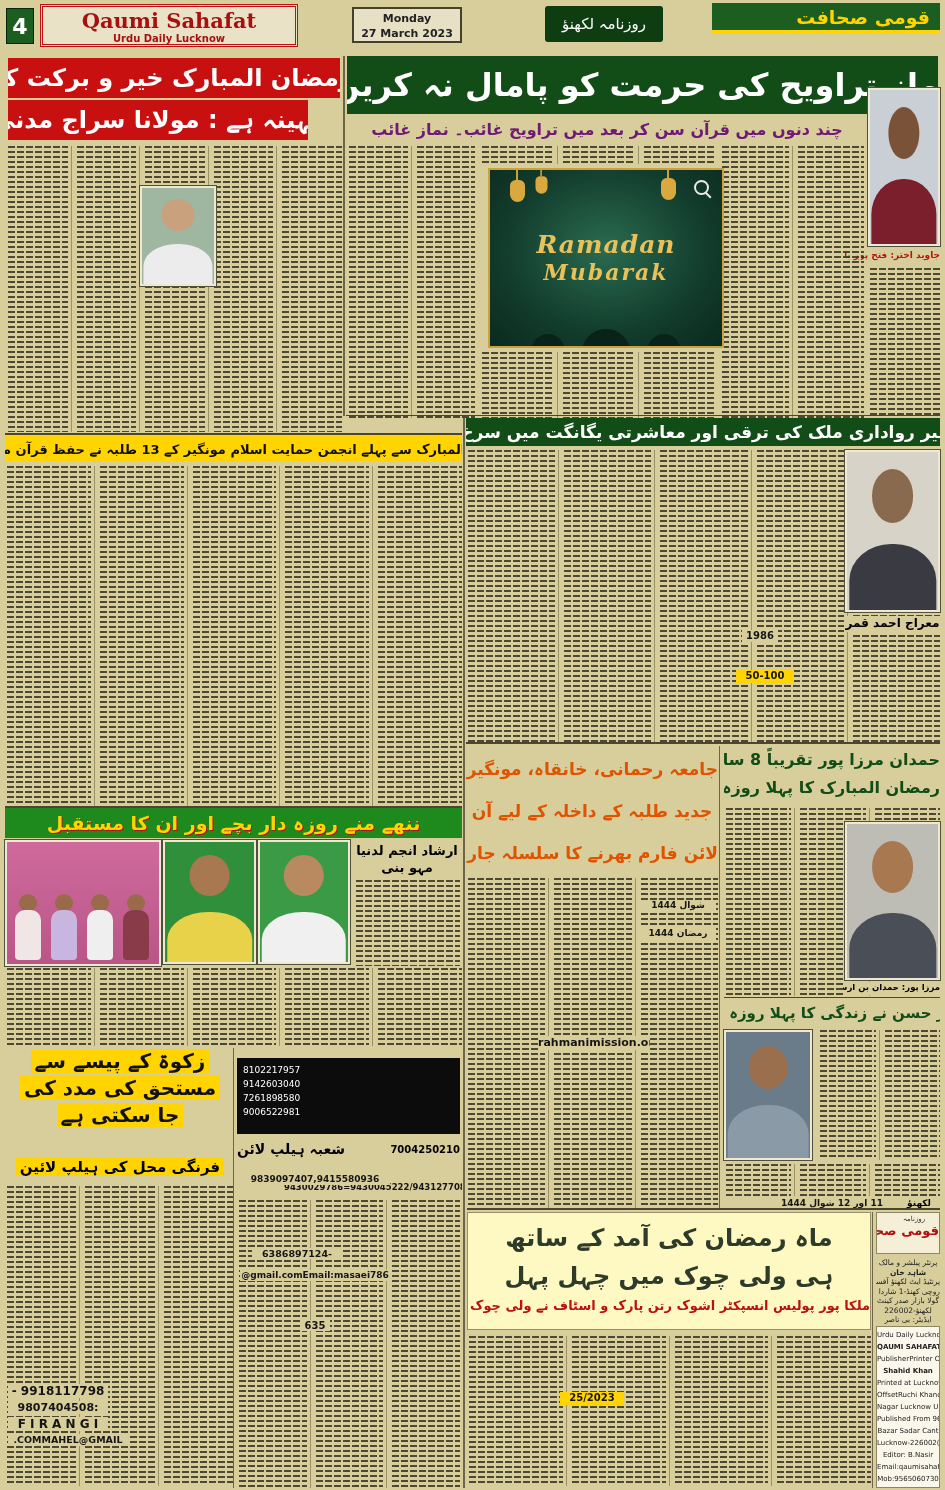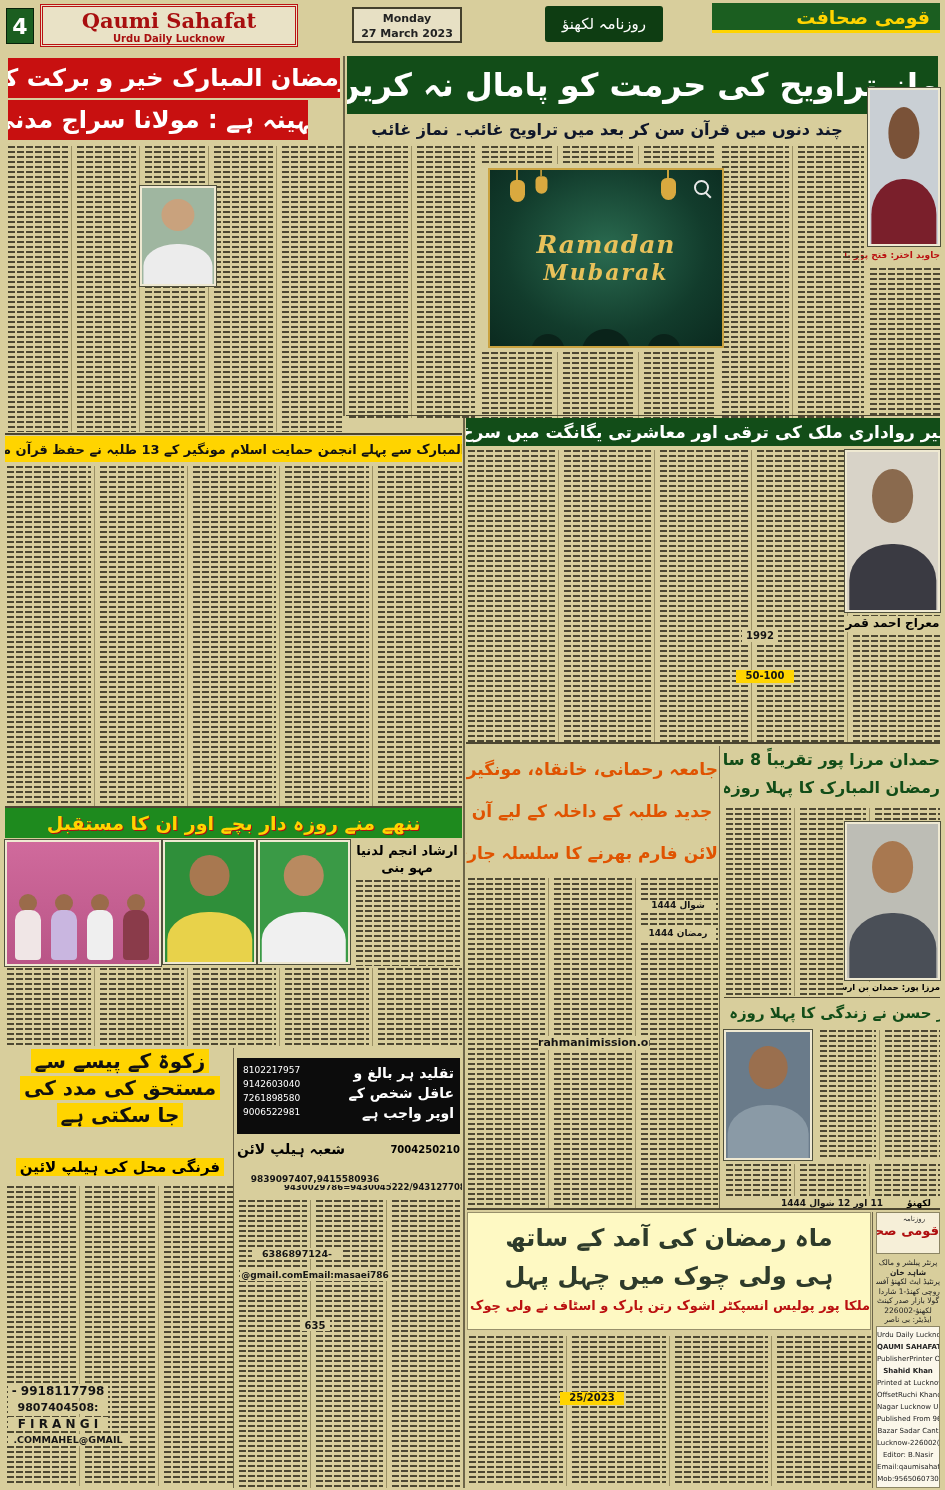--- a/index.html
+++ b/index.html
@@ -29,21 +29,21 @@
   .pageno { background:#1b5e20; color:#fff; font-weight:bold; font-size:22px; border:1px solid #07230a; }
   .masthead { border:3px double #bb1111; background:#e9e2c6; text-align:center; padding-top:2px; }
   .mh-title { font-family:"DejaVu Serif", serif; font-weight:bold; font-size:21px; color:#a80f0f; line-height:24px; }
   .mh-sub { font-size:10px; font-weight:bold; color:#a80f0f; }
   .datebox { border:2px solid #44402c; background:#e7e0c4; text-align:center; font-size:11px; font-weight:bold; color:#222; line-height:15px; padding-top:2px; }
   .urdubrand { background:#0e3d12; color:#fff; font-size:15px; border-radius:3px; }
   .sectionstrip { background:#1b5e20; color:#ffd400; font-weight:bold; font-size:19px; display:flex; align-items:center; padding:0 10px; border-bottom:3px solid #ffd400; }
 
   
   .lead-hl { background:#124d18; color:#fff; font-weight:bold; font-size:32px; }
-  .lead-sub { color:#0f172a; font-weight:bold; font-size:16px; }
+  .lead-sub { color:#701a75; font-weight:bold; font-size:16px; }
   .redhl { background:#c81010; color:#fff; font-weight:bold; font-size:24px; }
   .greenbanner { background:#124d18; color:#fff; font-weight:bold; font-size:17px; }
   .yellowhl { background:#ffd400; color:#111; font-weight:bold; font-size:13px; }
   .orangehl { color:#e05300; font-weight:bold; font-size:17px; line-height:42px; text-align:center; }
   .dgreentxt { color:#124d18; font-weight:bold; }
   .childbanner { background:#1e8a1e; color:#ffd400; font-weight:bold; font-size:19px; text-shadow:1px 1px 0 #b01010; }
   .caption { font-weight:bold; text-align:center; background:#d8ce9c; }
   .red { color:#bb1111; }
 
   
@@ -171,21 +171,21 @@
   <div class="abs greenbanner center rtl nowrap" style="left:466px;top:418px;width:474px;height:28px">مذہبی غیر رواداری ملک کی ترقی اور معاشرتی یگانگت میں سرخ لکیر ہے</div>
   <div class="abs cols" style="left:466px;top:450px;width:474px;height:292px">
     <div class="col textsim"></div>
     <div class="col textsim"></div>
     <div class="col textsim"></div>
     <div class="col textsim"></div>
     <div class="col textsim"></div>
   </div>
   <div class="abs portrait" style="left:845px;top:450px;width:95px;height:162px;--bg:#d8d3c8;--skin:#8a6a4e;--shirt:#3a3a42"></div>
   <div class="abs caption rtl nowrap" style="left:845px;top:616px;width:95px;height:16px;font-size:12px">معراج احمد قمر</div>
-  <div class="abs token" style="left:742px;top:630px;width:36px;height:12px;font-size:10px">1992</div>
+  <div class="abs token" style="left:742px;top:630px;width:36px;height:12px;font-size:10px">1986</div>
   <div class="abs token" style="left:736px;top:670px;width:58px;height:13px;font-size:10px;background:#ffd400">50-100</div>
 
   <div class="abs yellowhl center rtl nowrap" style="left:5px;top:436px;width:457px;height:26px">رمضان المبارک سے پہلے انجمن حمایت اسلام مونگیر کے 13 طلبہ نے حفظ قرآن مکمل کیا</div>
   <div class="abs cols" style="left:5px;top:466px;width:457px;height:340px">
     <div class="col textsim"></div>
     <div class="col textsim"></div>
     <div class="col textsim"></div>
     <div class="col textsim"></div>
     <div class="col textsim"></div>
   </div>
@@ -261,21 +261,20 @@
 
   <div class="abs zakat rtl" style="left:8px;top:1048px;width:224px;height:106px">
     <span class="hl-yellow">زکوۃ کے پیسے سے مستحق کی مدد کی جا سکتی ہے</span>
   </div>
   <div class="abs rtl" style="left:8px;top:1158px;width:224px;height:24px;text-align:center;font-weight:bold;font-size:15px">
     <span class="hl-yellow">فرنگی محل کی ہیلپ لائین</span>
   </div>
 
   <div class="abs vrule" style="left:233px;top:1048px;width:1px;height:440px"></div>
   <div class="abs taqleedbox" style="left:237px;top:1058px;width:223px;height:76px">
-    <div class="taq-text">تقلید ہر بالغ و عاقل شخص کے اوپر واجب ہے</div>
     <div class="taq-nums">
       <div>8102217957</div>
       <div>9142603040</div>
       <div>7261898580</div>
       <div>9006522981</div>
     </div>
   </div>
   <div class="abs deptrow" style="left:237px;top:1138px;width:223px;height:22px">
     <span class="rtl" style="font-weight:bold;font-size:14px">شعبہ ہیلپ لائن</span>
     <span style="font-weight:bold;font-size:10px">7004250210</span>

